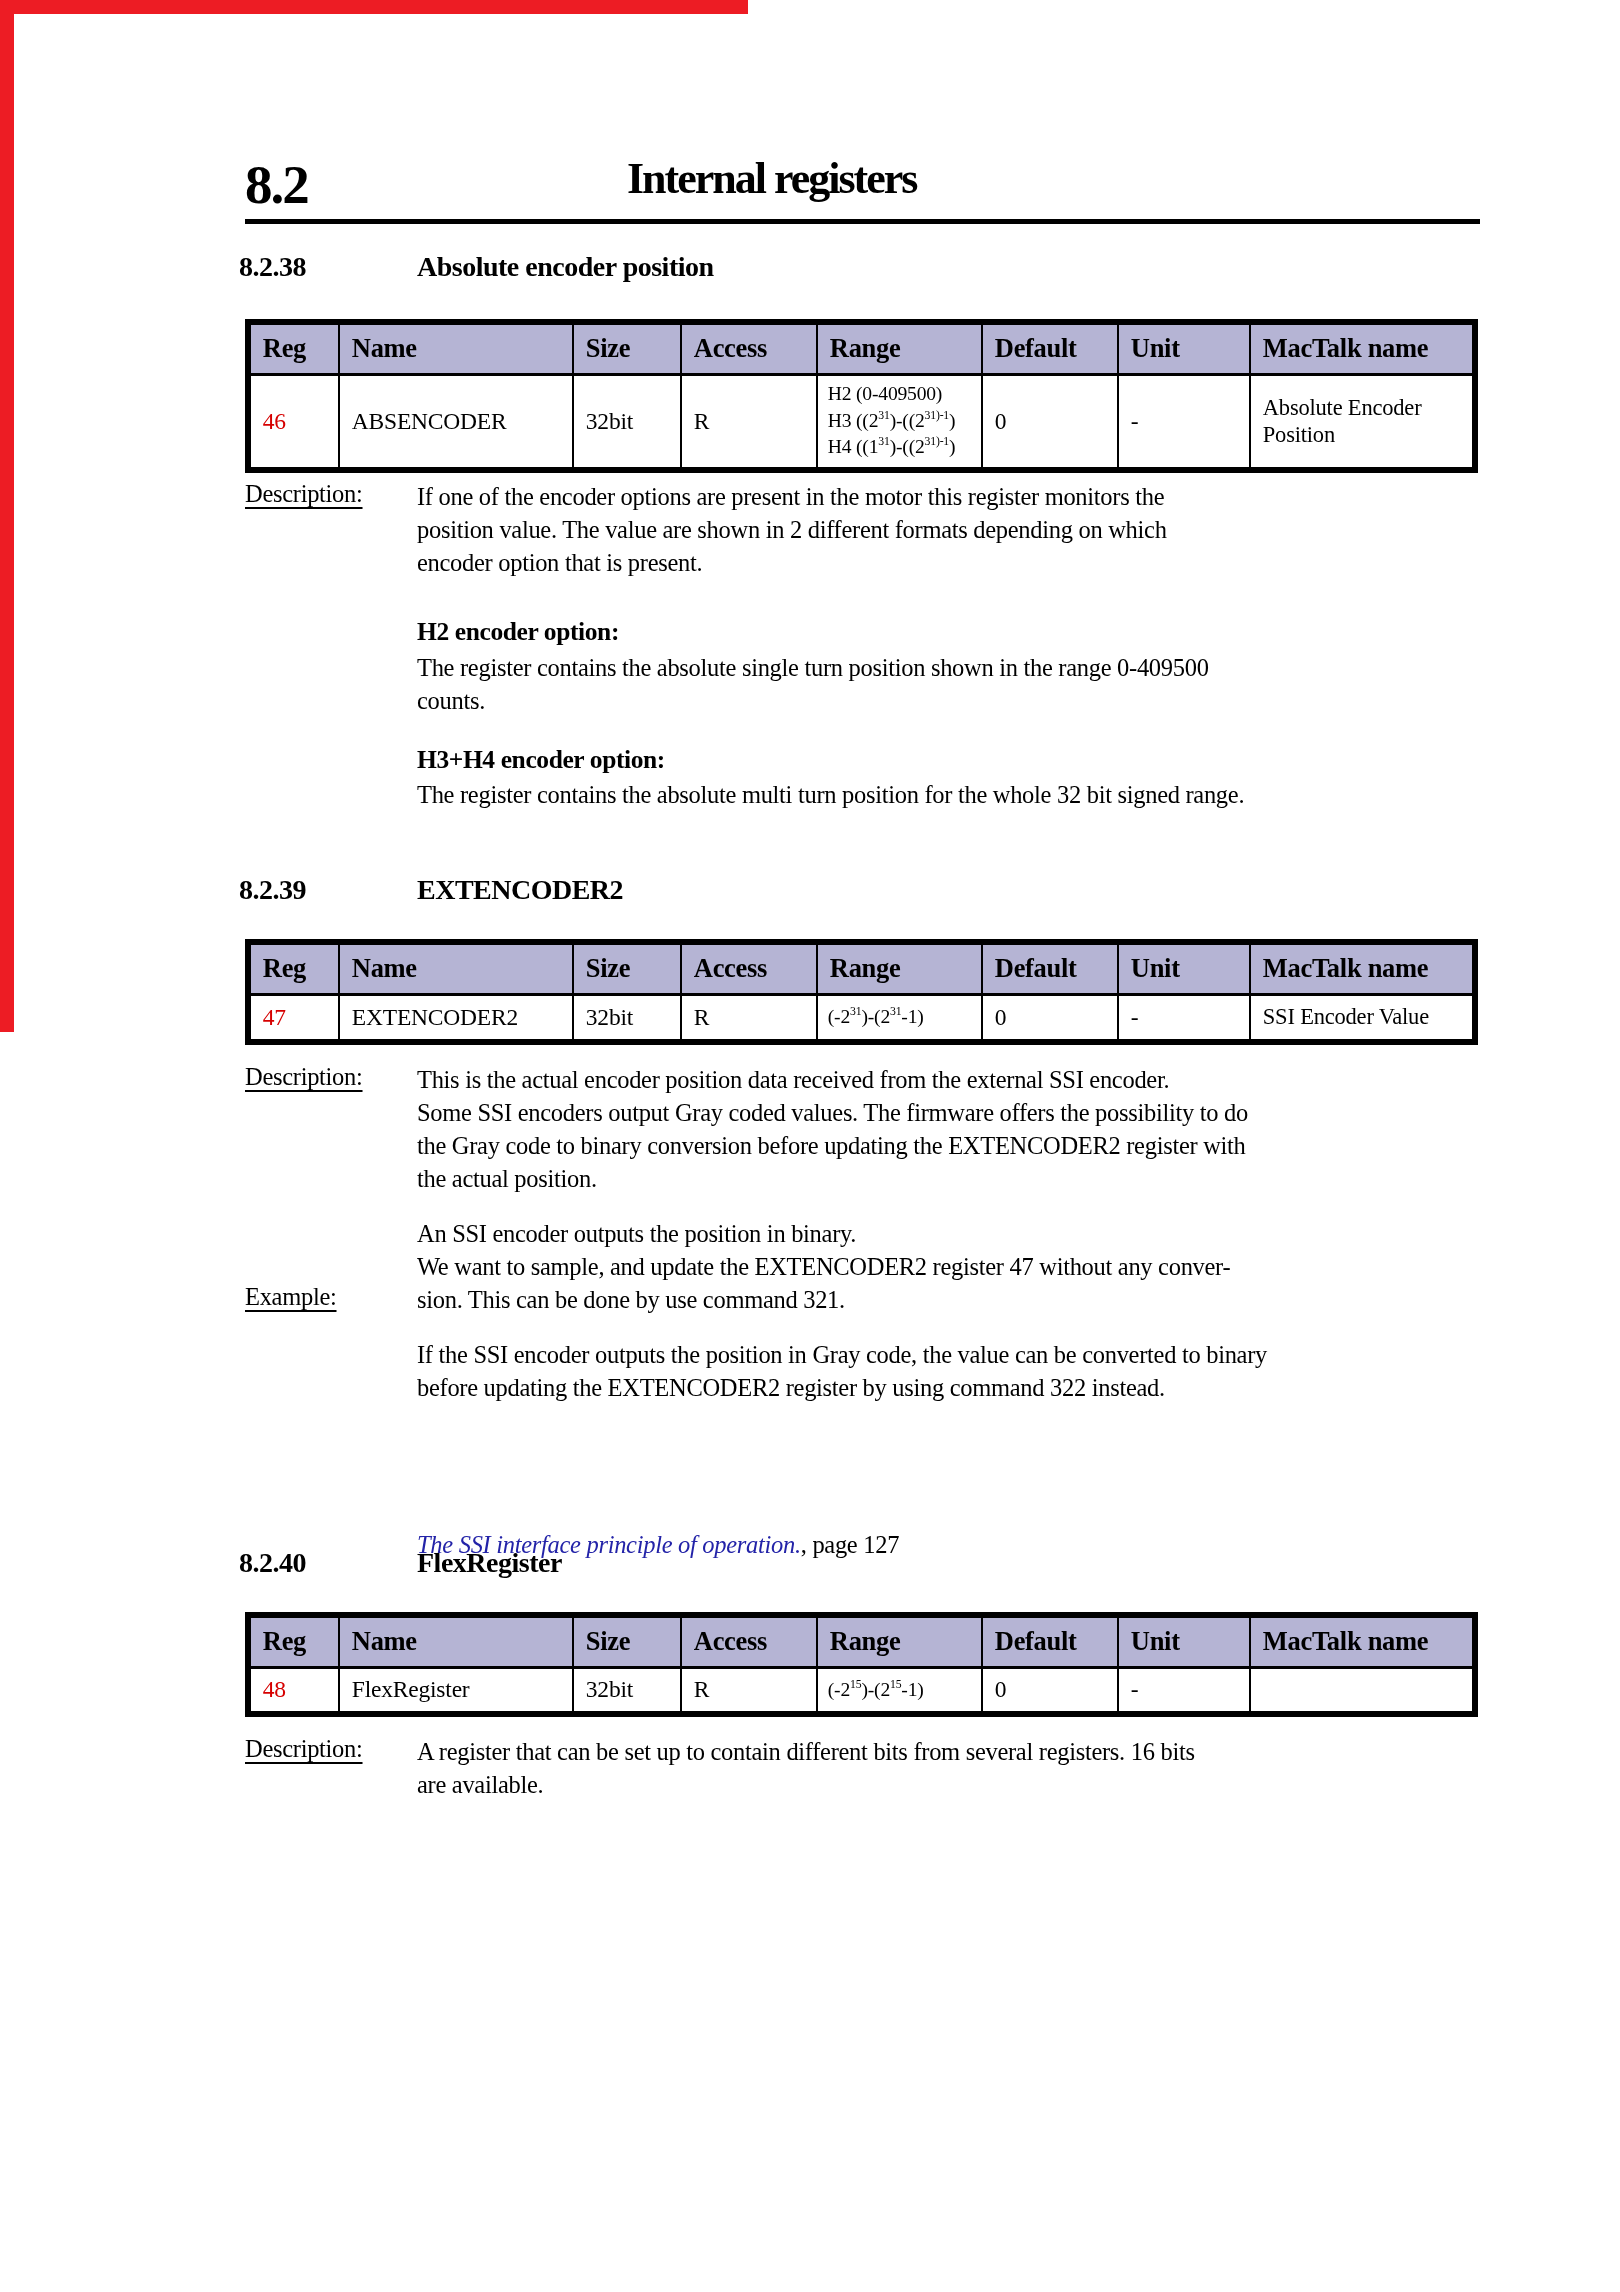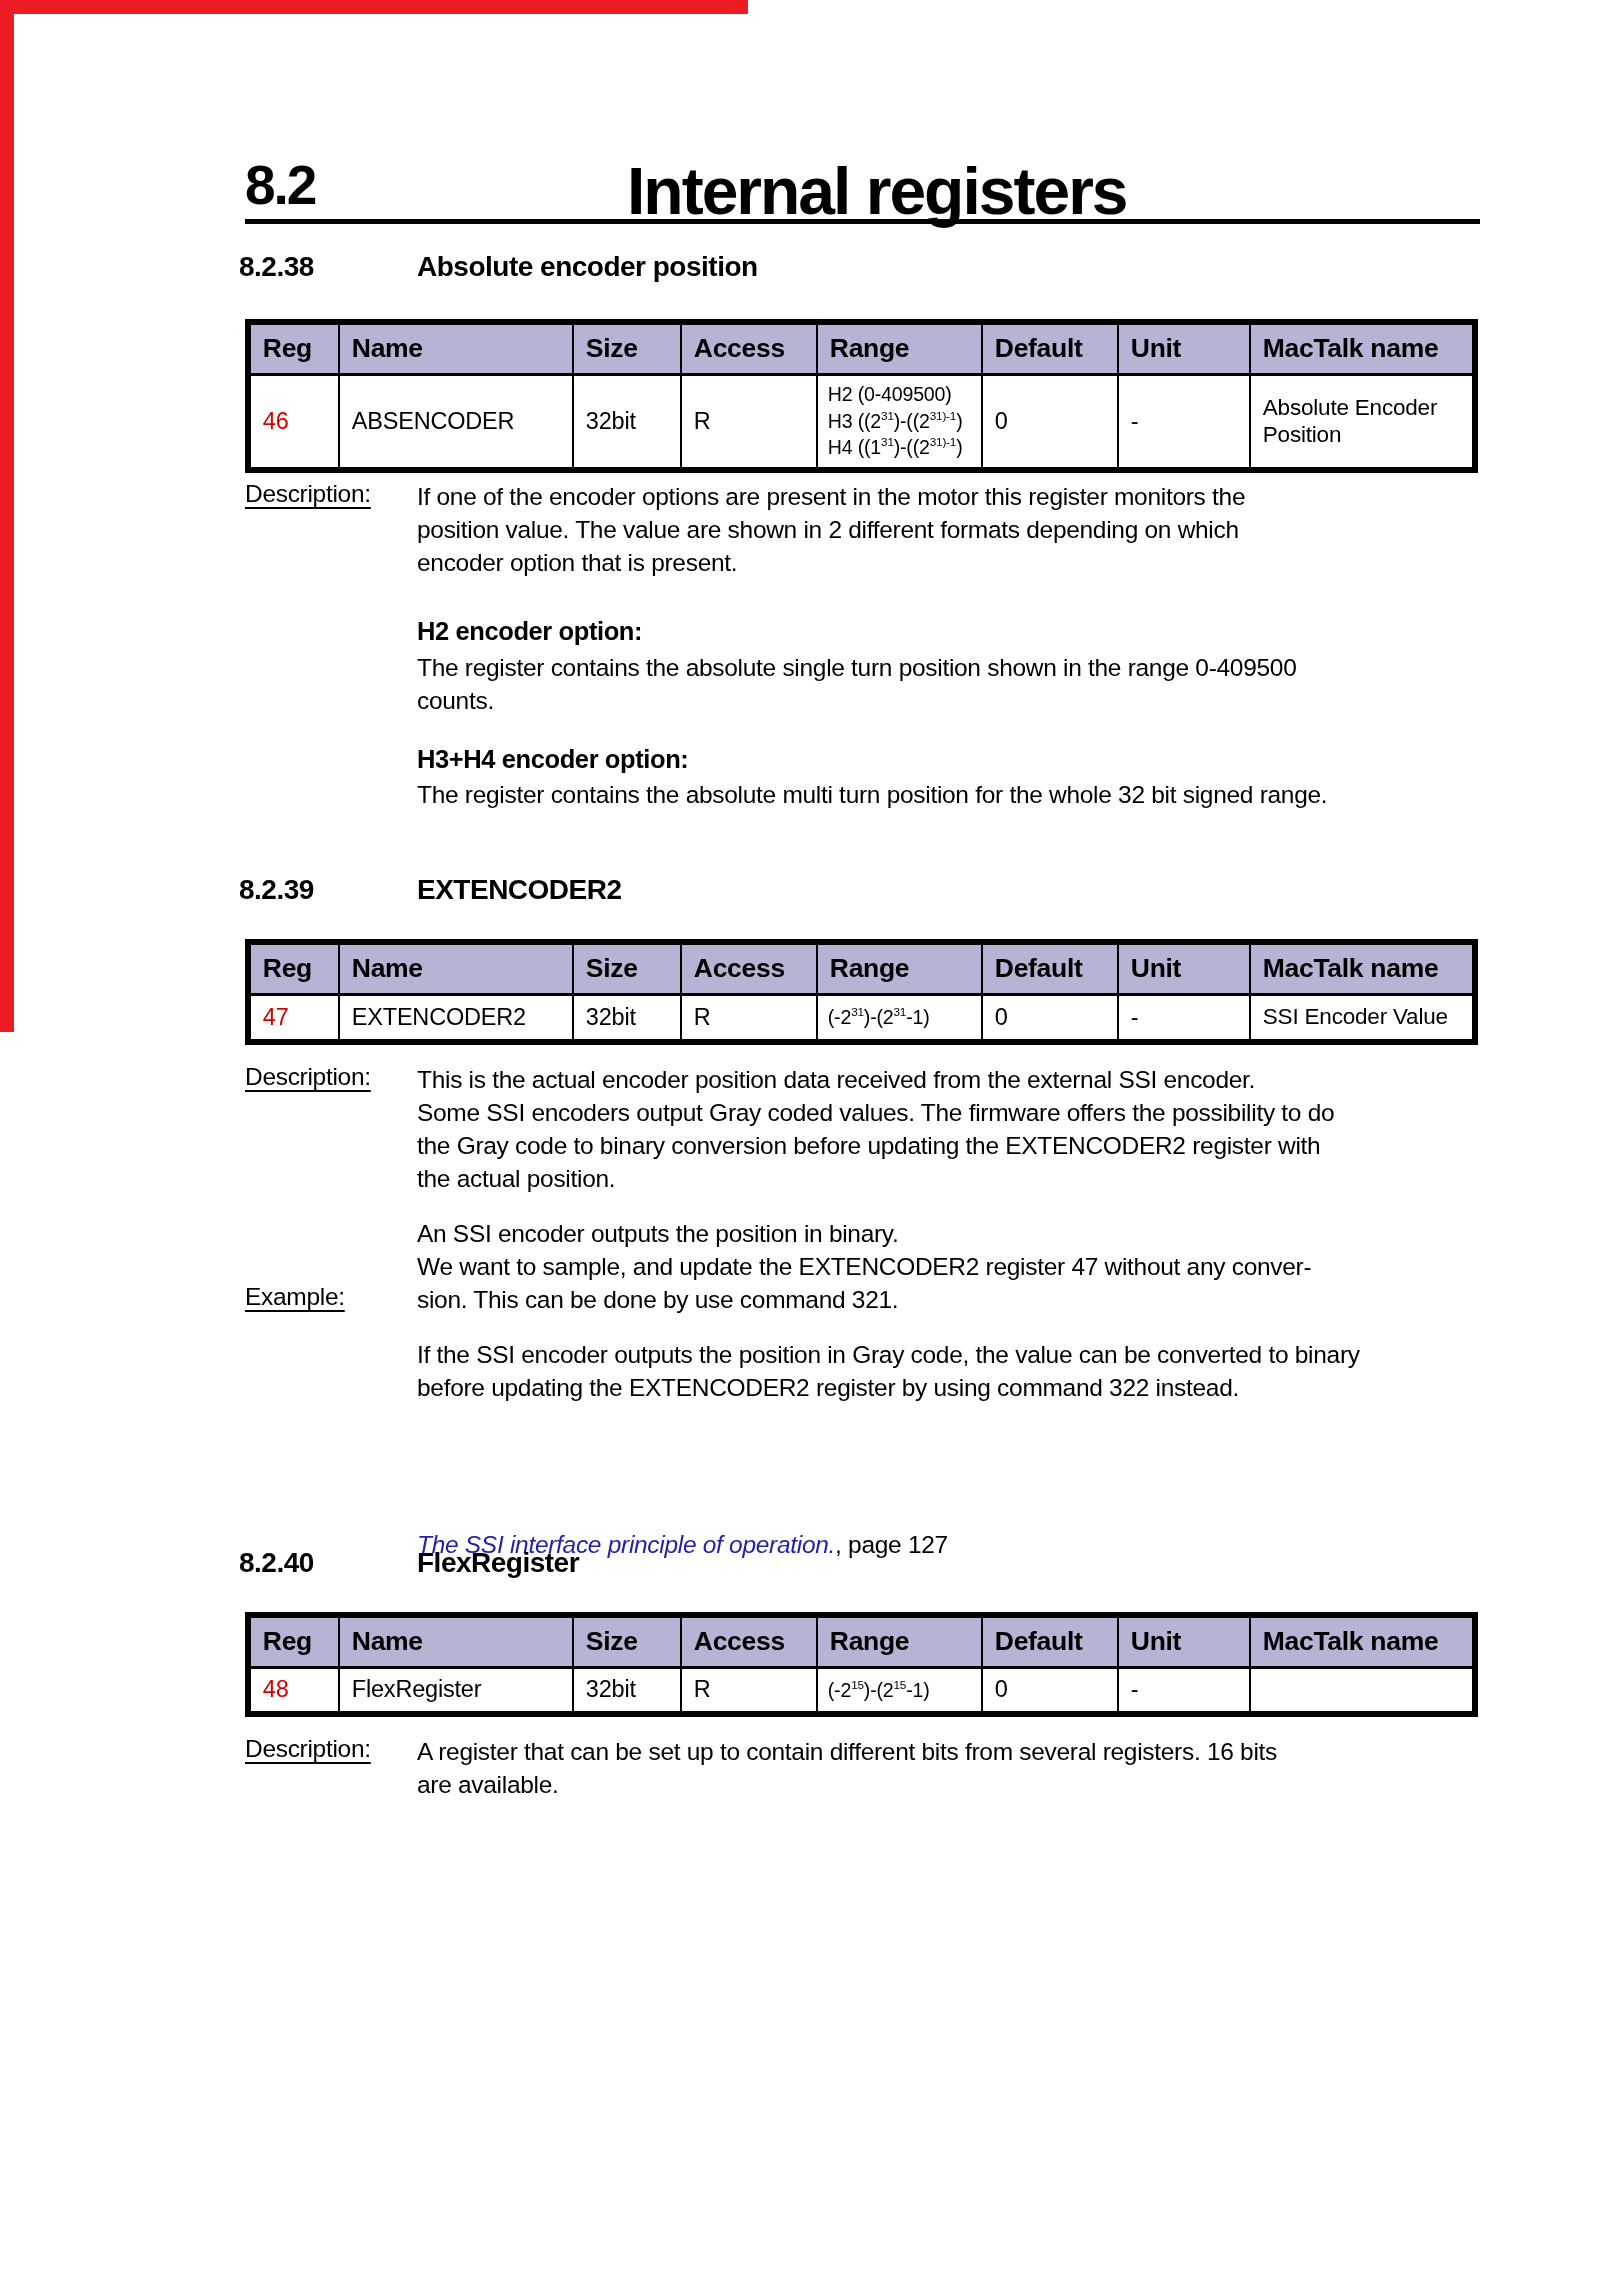--- a/index.html
+++ b/index.html
@@ -8,41 +8,41 @@
     --link: #2323a8;
     --reg: #d60000;
   }
   * { box-sizing: border-box; }
   html, body { margin: 0; padding: 0; background: #ffffff; }
   .page {
     position: relative;
     width: 1620px;
     height: 1884px;
     background: #ffffff;
-    font-family: Liberation Sans, sans-serif;
+    font-family: Liberation Serif, serif;
     color: #000;
     overflow: hidden;
   }
   .redbar-top {
     position: absolute; left: 0; top: 0;
     width: 748px; height: 13.7px;
     background: var(--red);
   }
   .redbar-left {
     position: absolute; left: 0; top: 0;
     width: 13.7px; height: 1032px;
     background: var(--red);
   }
   .chapter-num {
     position: absolute; left: 245px; top: 153px;
     font-size: 55px; font-weight: bold; letter-spacing: -2px;
   }
   .chapter-title {
     position: absolute; left: 627px; top: 153px;
-    font-size: 66px; font-weight: bold; letter-spacing: -2px;
+    font-size: 44px; font-weight: bold; letter-spacing: -2px;
   }
   .title-rule {
     position: absolute; left: 245px; top: 219px;
     width: 1235px; height: 4.9px; background: #000;
   }
   .sec-num {
     position: absolute; left: 239px;
     font-size: 28px; font-weight: bold; letter-spacing: -0.5px;
   }
   .sec-title {

